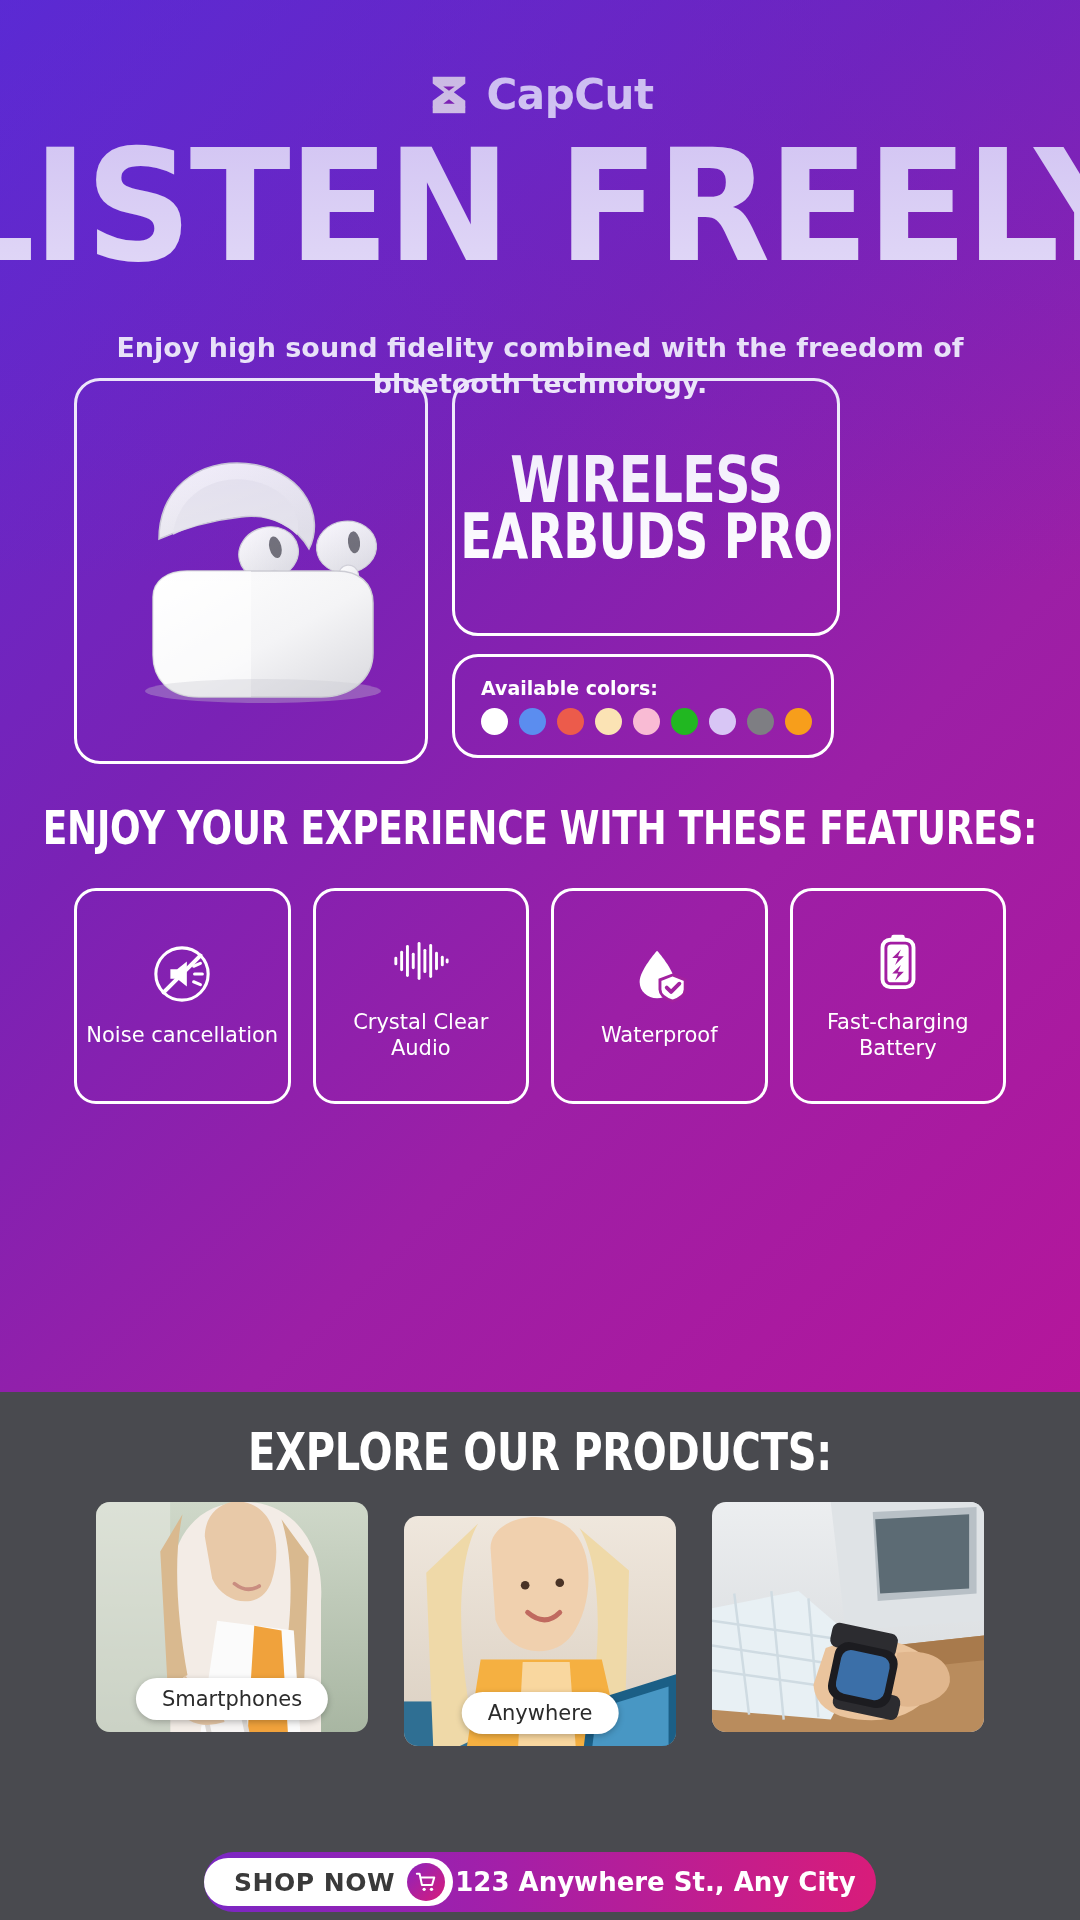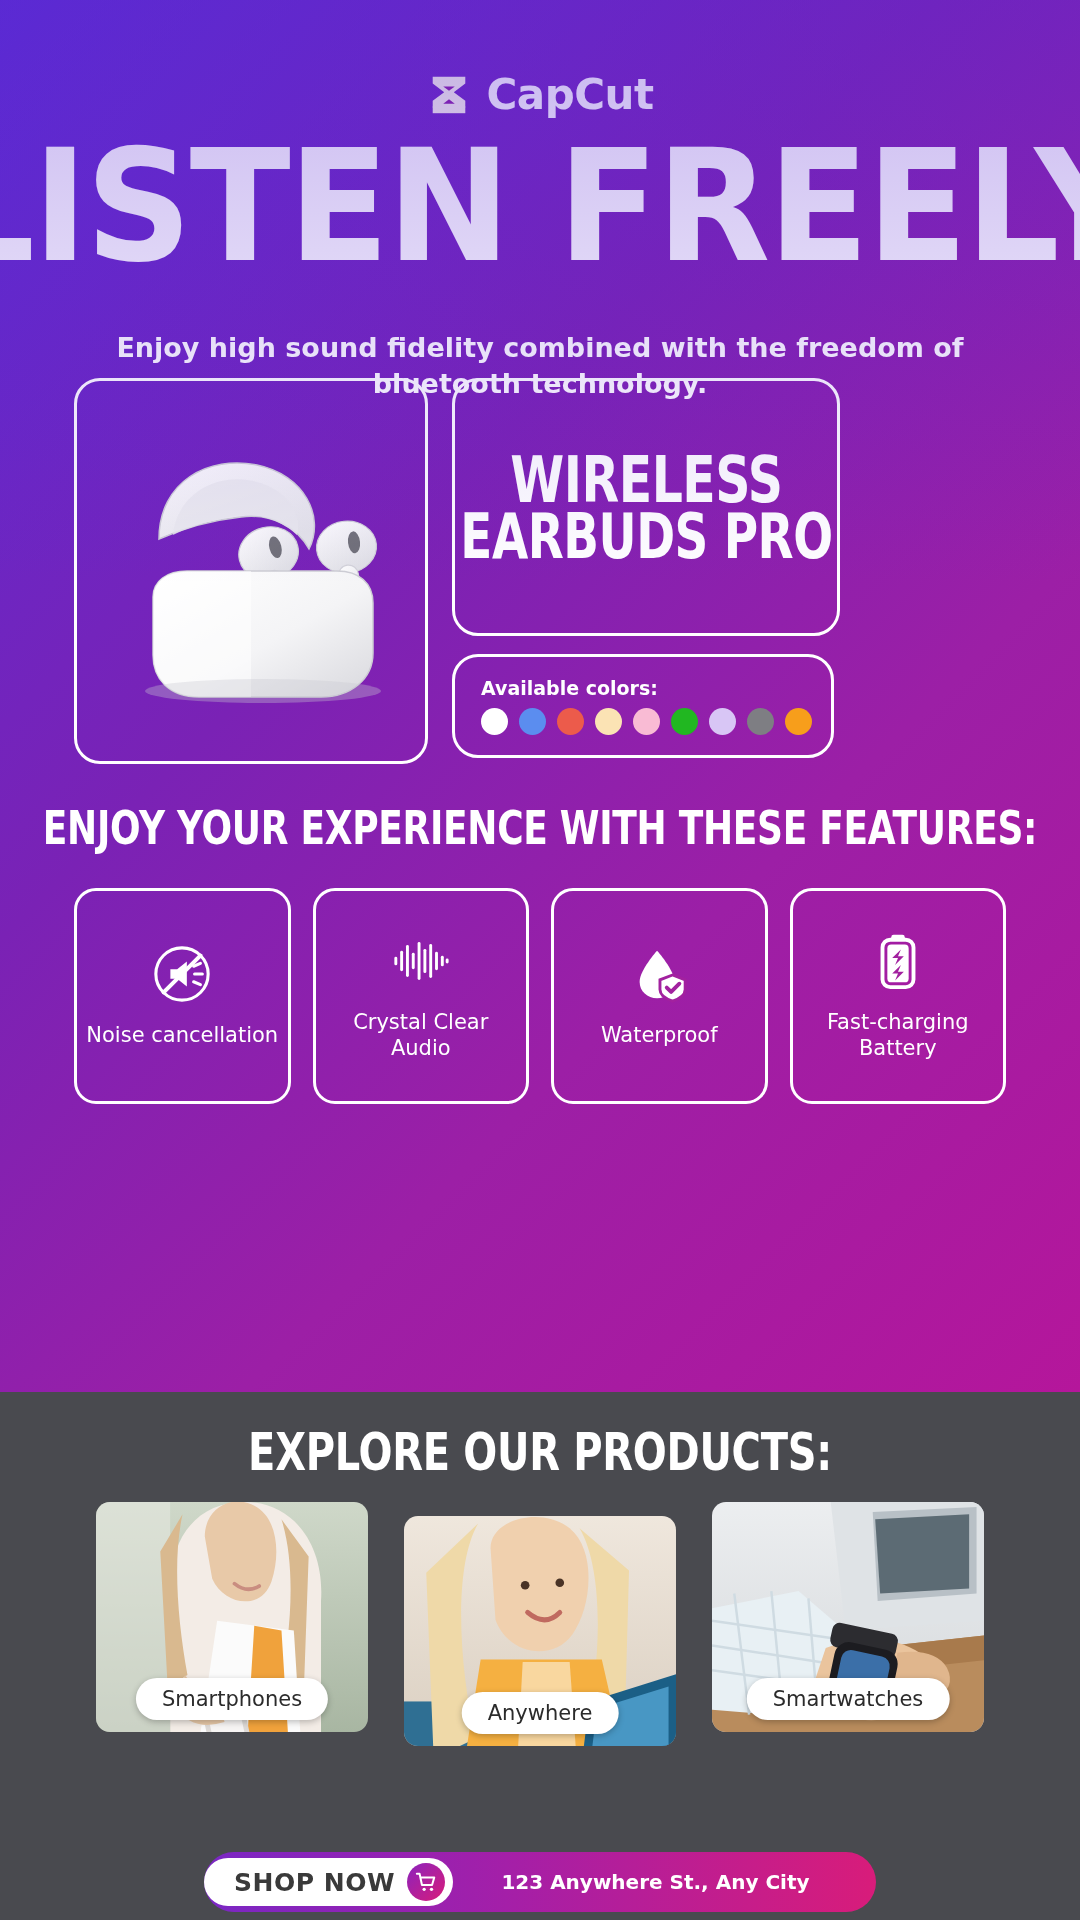--- a/index.html
+++ b/index.html
@@ -147,21 +147,21 @@
     font-family:"DejaVu Sans",sans-serif;
   }
   .cart-circle{
     width:38px;height:38px;border-radius:50%;
     background:linear-gradient(135deg,#8B23BE 0%,#D81C7A 100%);
     display:flex;align-items:center;justify-content:center;
   }
   .cart-ico{width:22px;height:22px;display:block;}
   .cta-addr{
     flex:1;text-align:center;padding-right:18px;
-    font-size:20px;font-weight:700;color:#fff;white-space:nowrap;
+    font-size:26px;font-weight:700;color:#fff;white-space:nowrap;
     font-family:"DejaVu Sans",sans-serif;
   }
 </style>
 </head>
 <body>
 
 <div class="page">
 
   <div class="hero">
 
@@ -377,21 +377,20 @@
             <line x1="48" y1="72" x2="58" y2="176"></line>
             <line x1="78" y1="78" x2="86" y2="174"></line>
           </g>
           <path d="M92 118 q44 -16 76 4 q22 14 8 34 q-18 24 -58 20 q-34 -4 -36 -28 Z" fill="#eac49d"></path>
           <path d="M150 122 q30 -4 40 12 q8 16 -10 26 q-20 10 -38 2 Z" fill="#e0b68d"></path>
           <rect x="96" y="102" width="54" height="20" rx="6" fill="#2c2c30" transform="rotate(12 123 112)"></rect>
           <rect x="98" y="152" width="54" height="20" rx="6" fill="#2c2c30" transform="rotate(12 125 162)"></rect>
           <rect x="96" y="116" width="52" height="48" rx="12" fill="#1c1c20" transform="rotate(12 122 140)"></rect>
           <rect x="102" y="122" width="40" height="36" rx="8" fill="#3b6fa8" transform="rotate(12 122 140)"></rect>
         </svg>
-        <div class="prod-pill">Smartwatches</div>
       </div>
 
     </div>
   </div>
 
   <div class="cta">
     <div class="cta-pill">
       <span class="cta-shop">SHOP NOW</span>
       <span class="cart-circle">
         <svg class="cart-ico" viewBox="0 0 24 24">

